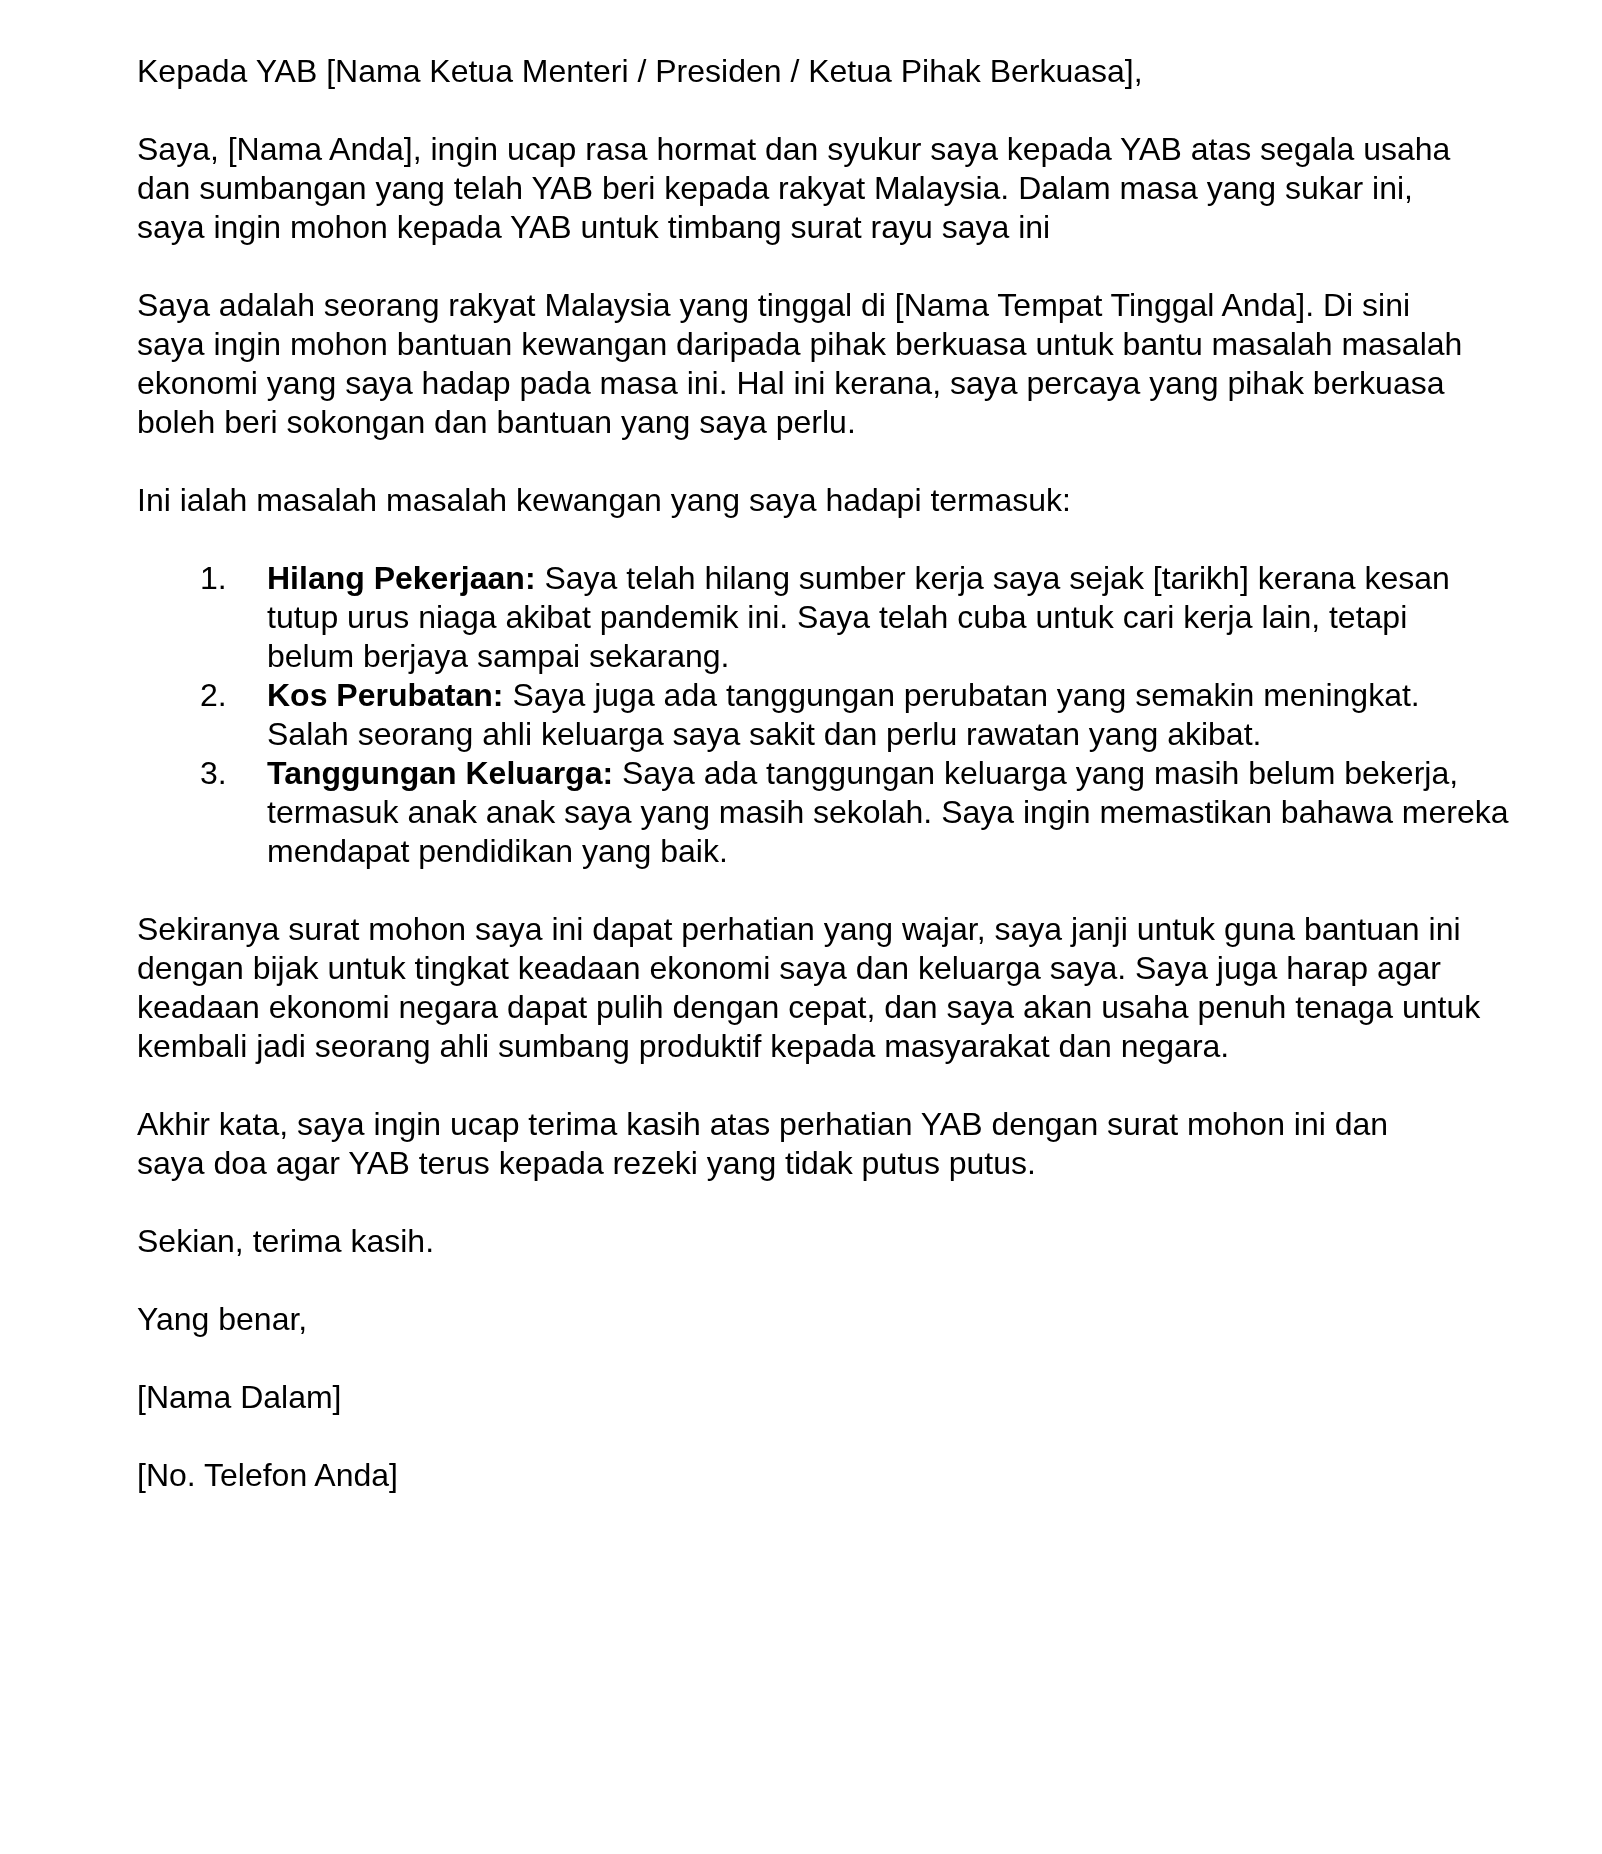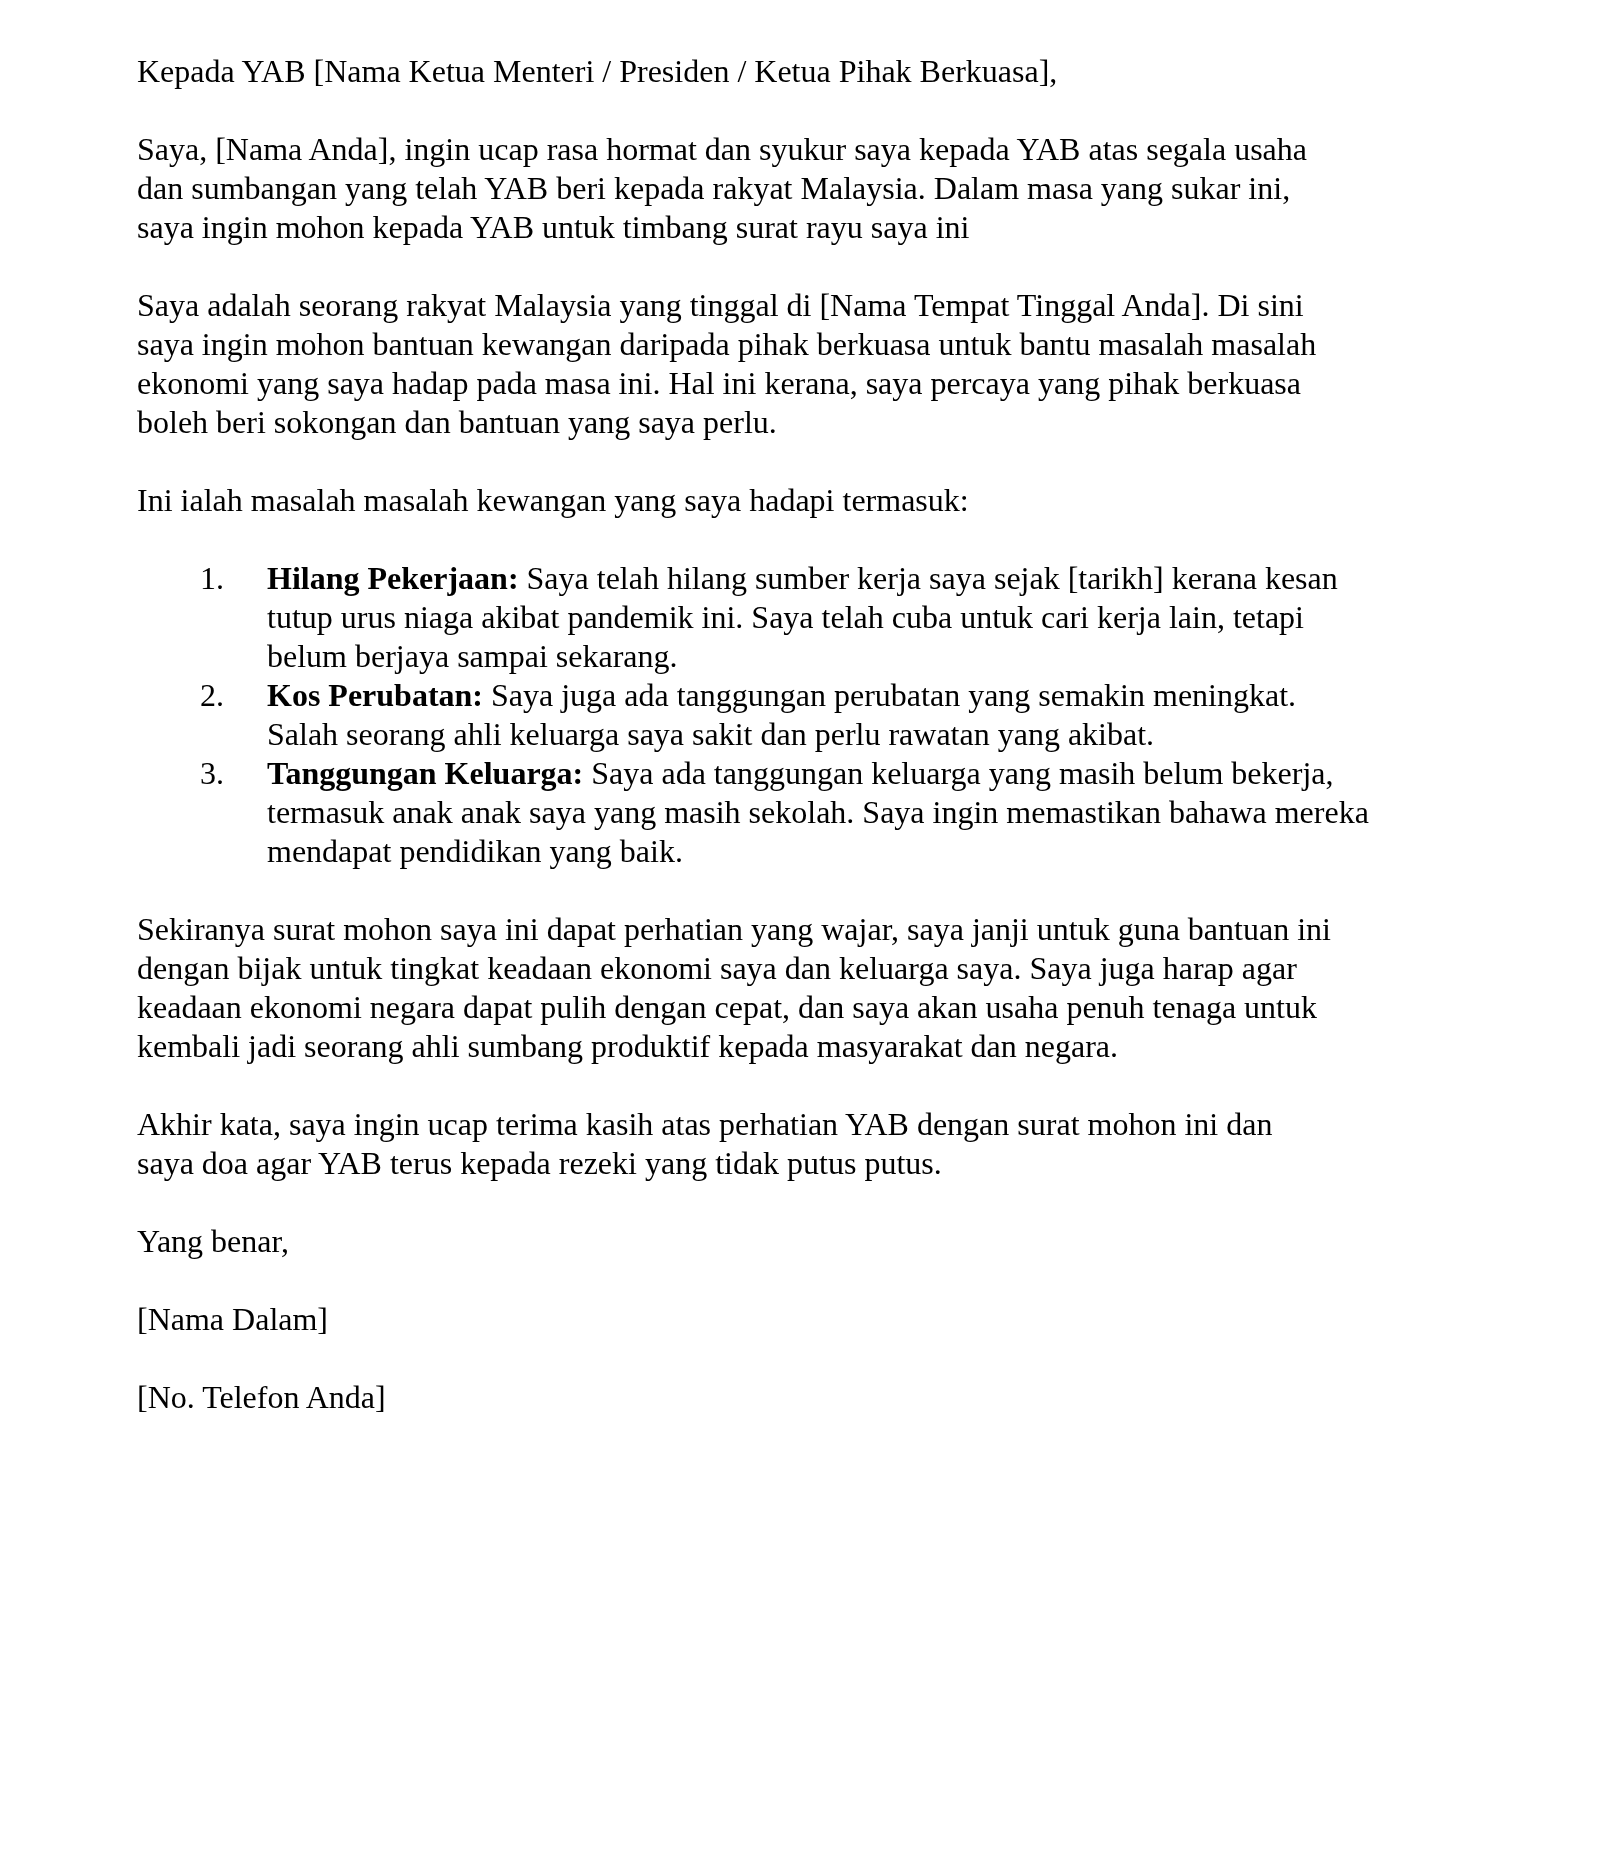--- a/index.html
+++ b/index.html
@@ -7,21 +7,21 @@
     padding: 0;
     background: #ffffff;
   }
   .page {
     position: relative;
     width: 1602px;
     height: 1854px;
     box-sizing: border-box;
     background: #ffffff;
     color: #000000;
-    font-family: Liberation Serif, serif;
+    font-family: Liberation Sans, sans-serif;
     font-size: 32px;
     line-height: 39px;
     padding: 52px 60px 0 137px;
     overflow: hidden;
   }
   .para {
     margin: 0 0 39px 0;
     white-space: pre-line;
   }
   .list {
@@ -88,20 +88,21 @@
   </div>
 
   <p class="para">Sekiranya surat mohon saya ini dapat perhatian yang wajar, saya janji untuk guna bantuan ini
 dengan bijak untuk tingkat keadaan ekonomi saya dan keluarga saya. Saya juga harap agar
 keadaan ekonomi negara dapat pulih dengan cepat, dan saya akan usaha penuh tenaga untuk
 kembali jadi seorang ahli sumbang produktif kepada masyarakat dan negara.</p>
 
   <p class="para">Akhir kata, saya ingin ucap terima kasih atas perhatian YAB dengan surat mohon ini dan
 saya doa agar YAB terus kepada rezeki yang tidak putus putus.</p>
 
+  <p class="para">Sekian, terima kasih.</p>
 
   <p class="para">Yang benar,</p>
 
 
   <p class="para">[Nama Dalam]</p>
 
 
   <p class="para">[No. Telefon Anda]</p>
 
 </div>

